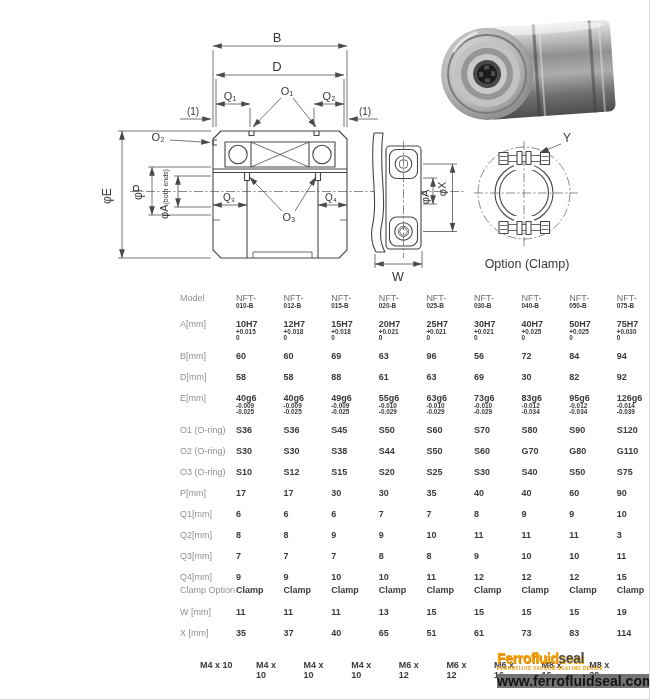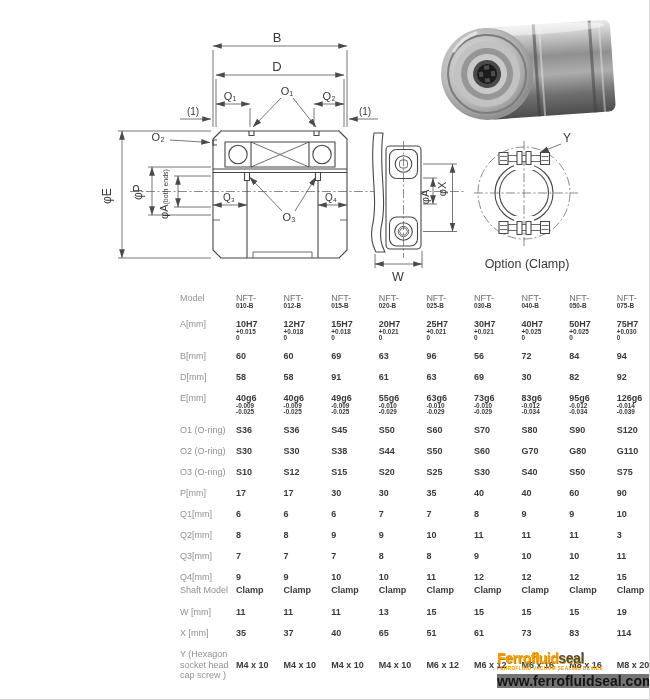--- a/index.html
+++ b/index.html
@@ -15,21 +15,21 @@
   
   #spec-table{position:absolute;left:180px;top:292px;width:484px;font-size:9px;color:#3f3f3f;}
   .trow{display:grid;grid-template-columns:56px repeat(9,47.6px);align-items:start;}
   .r-model{height:26px}.r-tol{height:32px}.r-n{height:21px}.r-tight{height:13px}
   .r-shaft{height:22px}.r-tall{height:44px}
   .tlabel{color:#919191;white-space:pre-line;line-height:10.5px;padding-top:1px;}
   .tcell{line-height:10px;padding-top:1px;}
   .cmain{display:block;font-weight:700;color:#3a3a3a;}
   .csub{display:block;font-weight:700;font-size:6.4px;line-height:5.6px;color:#3a3a3a;}
   .r-model .cmain{font-weight:400;color:#6f6f6f;line-height:10px;}
-  .r-tall .tcell{padding-top:12px;}
+  .r-tall .tcell{padding-top:12px;margin-left:20px;}
   
   #logo{position:absolute;left:497px;top:651px;width:152px;line-height:1;}
   #logo .brand{font-size:14px;font-weight:800;letter-spacing:-0.4px;white-space:nowrap;}
   #logo .b-orange{color:#f59e00;text-shadow:0.6px 0.6px 0 #c97b00;}
   #logo .b-dark{color:#4d4d4d;text-shadow:0.6px 0.6px 0 #e8a200;}
   #logo .tagline{color:#f09a00;font-size:4.8px;font-weight:700;letter-spacing:0.35px;margin-top:1.5px;white-space:nowrap;}
   #logo .url{color:#141414;font-size:14px;font-weight:700;margin-top:3px;background:#737373;white-space:nowrap;}
 </style>
 </head>
 <body>
@@ -314,21 +314,21 @@
       </div>
       <div class="trow r-n">
         <div class="tlabel">D[mm]</div>
         <div class="tcell">
           <span class="cmain">58</span>
         </div>
         <div class="tcell">
           <span class="cmain">58</span>
         </div>
         <div class="tcell">
-          <span class="cmain">91</span>
+          <span class="cmain">88</span>
         </div>
         <div class="tcell">
           <span class="cmain">61</span>
         </div>
         <div class="tcell">
           <span class="cmain">63</span>
         </div>
         <div class="tcell">
           <span class="cmain">69</span>
         </div>
@@ -624,21 +624,21 @@
           <span class="cmain">12</span>
         </div>
         <div class="tcell">
           <span class="cmain">12</span>
         </div>
         <div class="tcell">
           <span class="cmain">15</span>
         </div>
       </div>
       <div class="trow r-shaft">
-        <div class="tlabel">Shaft Model</div>
+        <div class="tlabel">Clamp Option</div>
         <div class="tcell">
           <span class="cmain">Clamp</span>
         </div>
         <div class="tcell">
           <span class="cmain">Clamp</span>
         </div>
         <div class="tcell">
           <span class="cmain">Clamp</span>
         </div>
         <div class="tcell">
@@ -714,23 +714,20 @@
           <span class="cmain">73</span>
         </div>
         <div class="tcell">
           <span class="cmain">83</span>
         </div>
         <div class="tcell">
           <span class="cmain">114</span>
         </div>
       </div>
       <div class="trow r-tall">
-        <div class="tlabel">Y (Hexagon
-socket head
-cap screw )</div>
         <div class="tcell">
           <span class="cmain">M4 x 10</span>
         </div>
         <div class="tcell">
           <span class="cmain">M4 x 10</span>
         </div>
         <div class="tcell">
           <span class="cmain">M4 x 10</span>
         </div>
         <div class="tcell">

